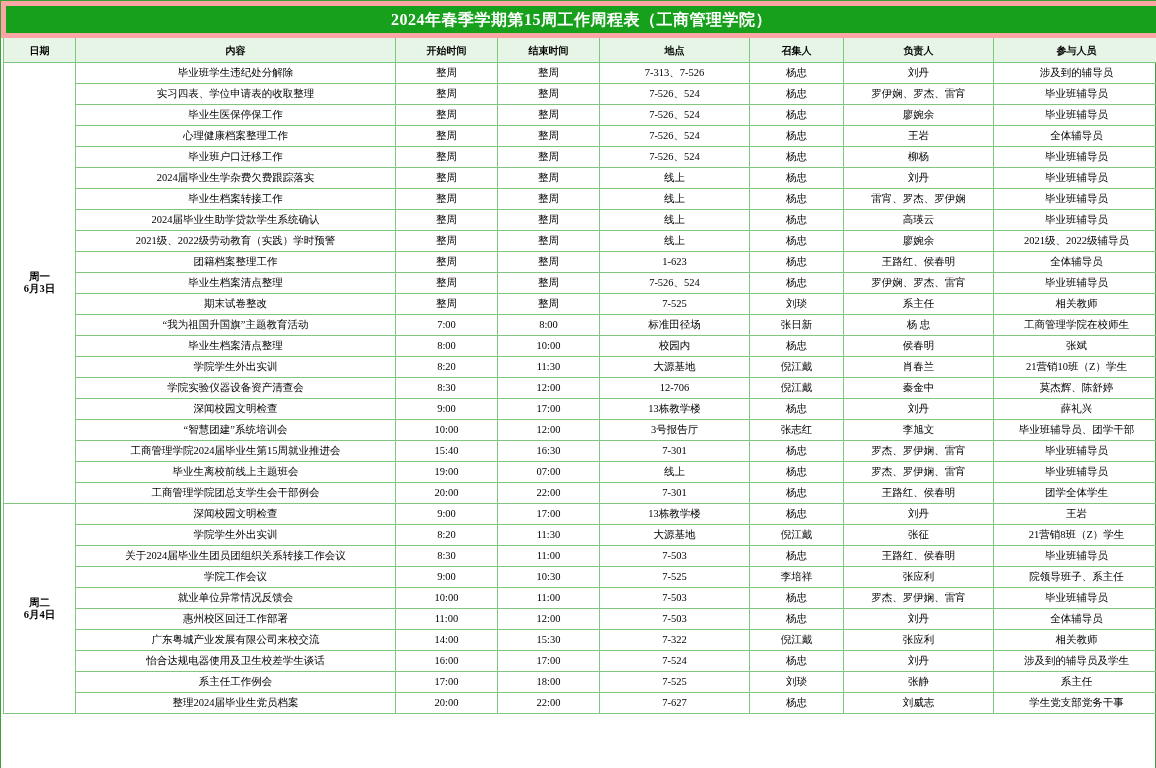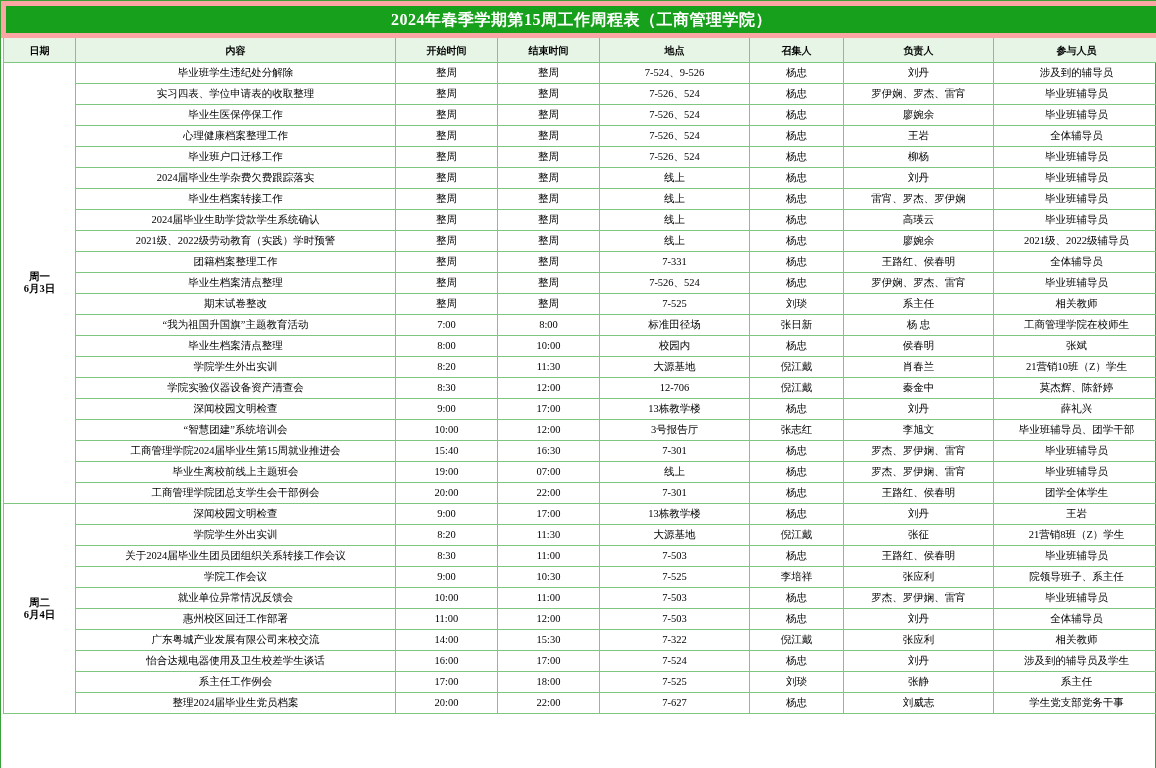--- a/index.html
+++ b/index.html
@@ -102,21 +102,21 @@
         <td>参与人员</td>
       </tr>
     <tr>
           <td class="daycell" rowspan="21">
             <div>周一</div>
             <div>6月3日</div>
           </td>
           <td class="content">毕业班学生违纪处分解除</td>
           <td class="">整周</td>
           <td class="">整周</td>
-          <td class="">7-524、9-526</td>
+          <td class="">7-313、7-526</td>
           <td class="">杨忠</td>
           <td class="">刘丹</td>
           <td class="">涉及到的辅导员</td>
         </tr>
         <tr>
           <td class="content">实习四表、学位申请表的收取整理</td>
           <td class="">整周</td>
           <td class="">整周</td>
           <td class="">7-526、524</td>
           <td class="">杨忠</td>
@@ -183,21 +183,21 @@
           <td class="">整周</td>
           <td class="">线上</td>
           <td class="">杨忠</td>
           <td class="">廖婉余</td>
           <td class="">2021级、2022级辅导员</td>
         </tr>
         <tr>
           <td class="content">团籍档案整理工作</td>
           <td class="">整周</td>
           <td class="">整周</td>
-          <td class="">7-331</td>
+          <td class="">1-623</td>
           <td class="">杨忠</td>
           <td class="">王路红、侯春明</td>
           <td class="">全体辅导员</td>
         </tr>
         <tr>
           <td class="content">毕业生档案清点整理</td>
           <td class="">整周</td>
           <td class="">整周</td>
           <td class="">7-526、524</td>
           <td class="">杨忠</td>

